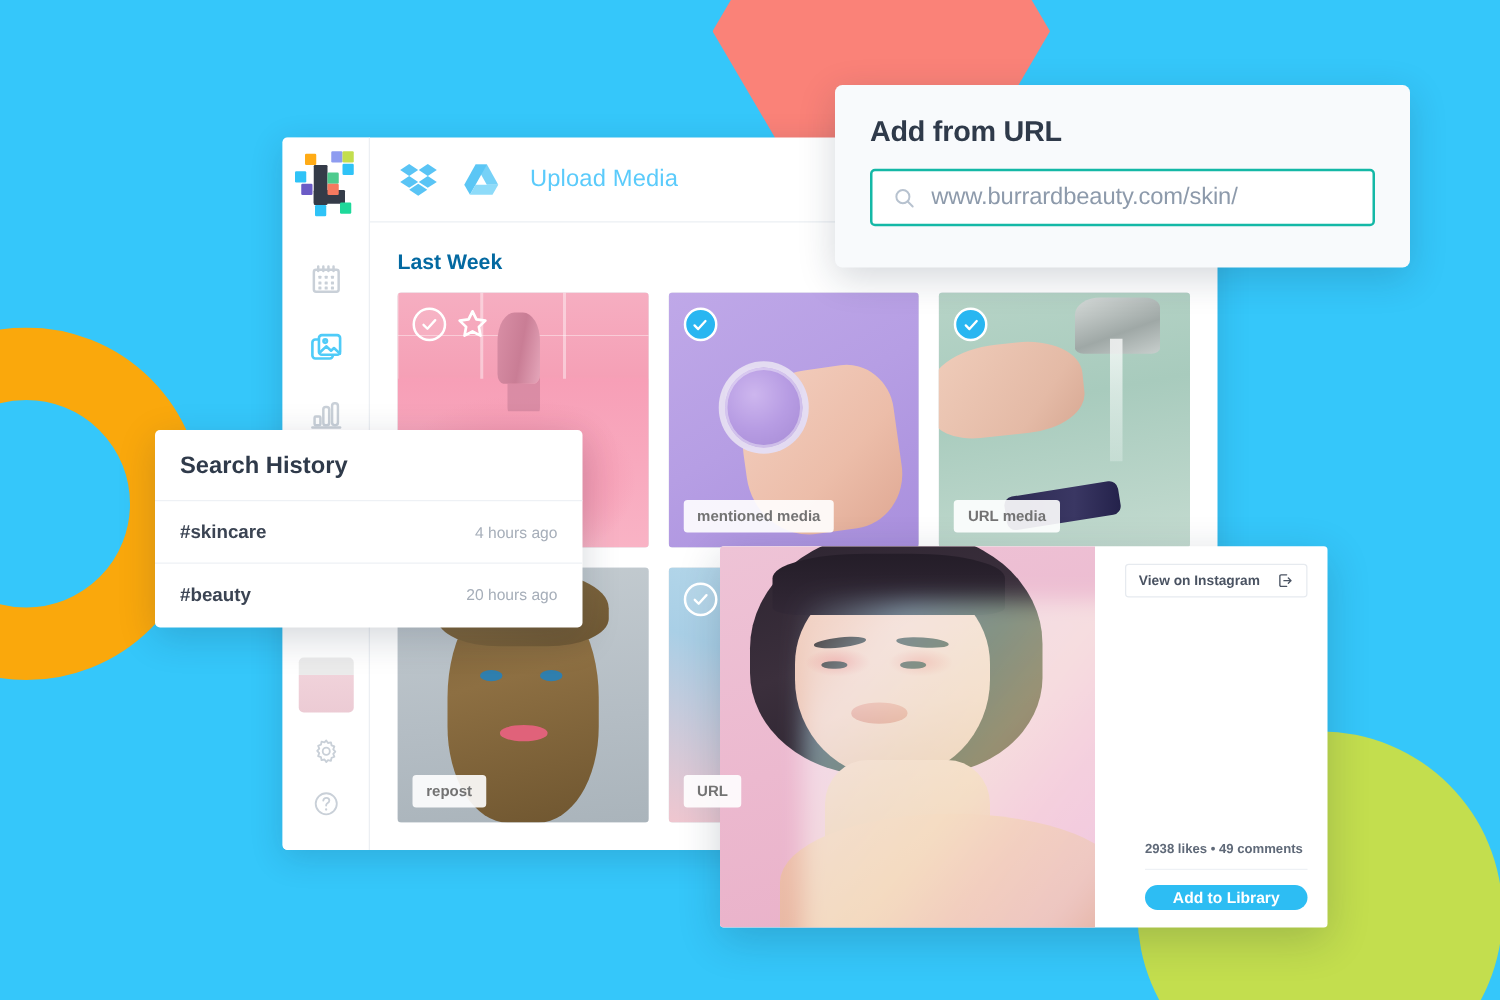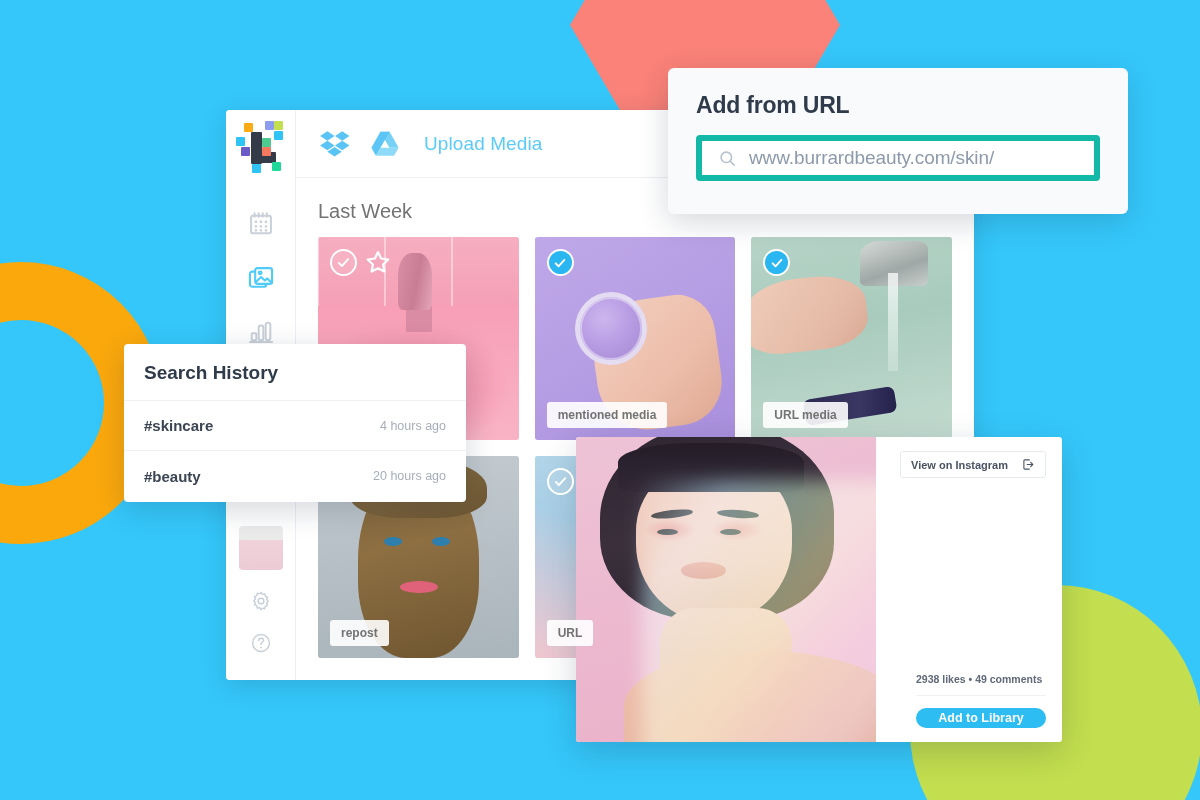--- a/index.html
+++ b/index.html
@@ -78,21 +78,21 @@
     border-bottom: 1px solid #eceff3;
     display: flex; align-items: center;
     padding: 0 22px; gap: 16px;
     flex: none;
   }
   #upload-label {
     color: #5BCBFB; font-size: 19px; font-weight: 400; letter-spacing: .1px;
     margin-left: 6px; cursor: pointer;
   }
   #section-title {
-    font-size: 20px; font-weight: 400; color: #737373;
+    font-size: 17px; font-weight: 700; color: #0369a1;
     padding: 22px 22px 14px 22px; flex: none;
   }
   #media-grid {
     padding: 0 22px 22px 22px;
     display: grid;
     grid-template-columns: repeat(3, 1fr);
     gap: 16px;
     flex: 1;
     min-height: 0;
   }
@@ -226,21 +226,21 @@
     box-shadow: 0 8px 30px rgba(20,40,60,0.18);
     padding: 24px 28px;
   }
   #url-panel-title {
     font-size: 23px; font-weight: 700; color: #2f3a4a; letter-spacing: -.2px;
   }
   #url-input-wrap {
     margin-top: 16px;
     height: 46px;
     background: #fff;
-    border: 6px solid #14b8a6;
+    border: 2px solid #14b8a6;
     border-radius: 4px;
     display: flex; align-items: center; gap: 12px;
     padding: 16px 16px;
   }
   #url-input {
     flex: 1; border: none; outline: none;
     font-family: "Liberation Sans", sans-serif;
     font-size: 19px; color: #8d9aab; background: transparent;
     letter-spacing: -.1px;
   }

